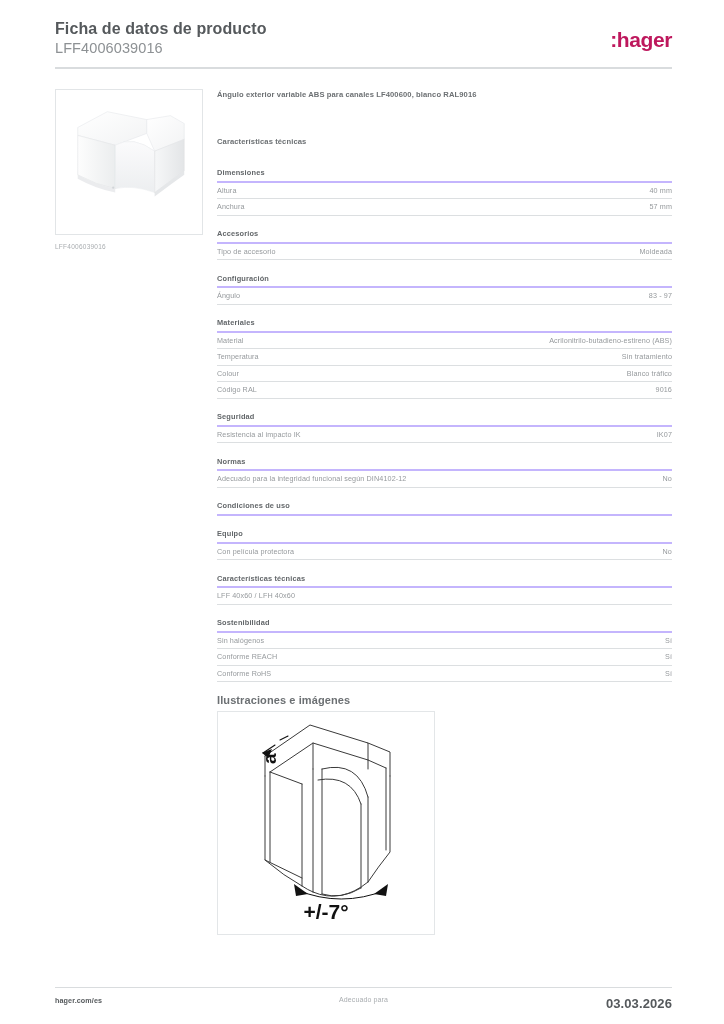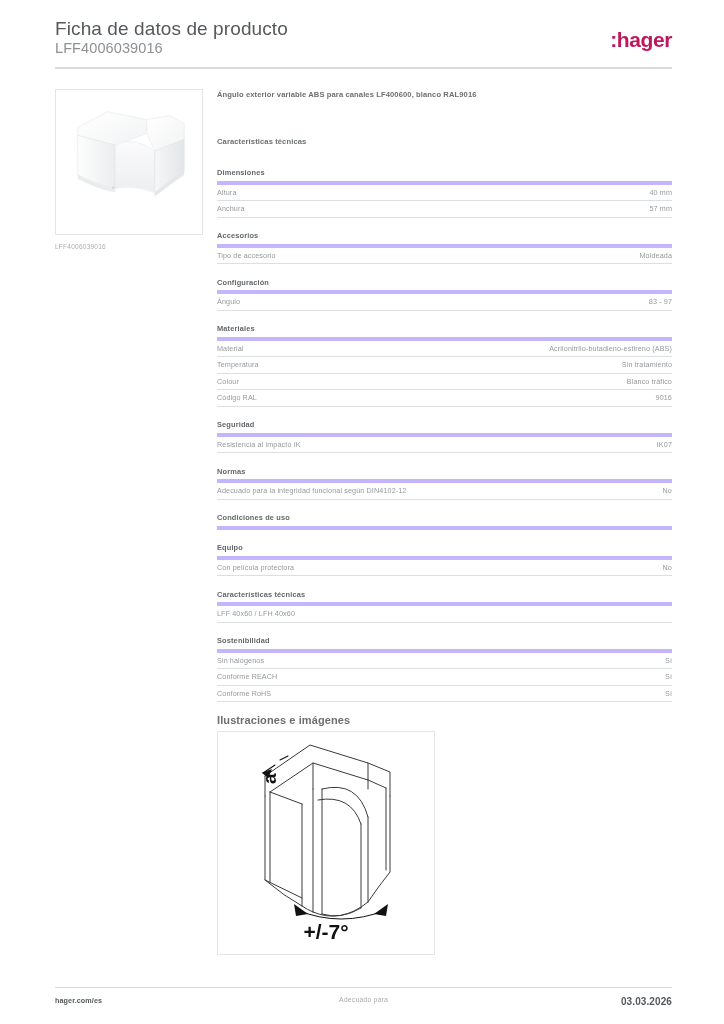--- a/index.html
+++ b/index.html
@@ -23,22 +23,22 @@
 
   
   .header {
     position: absolute;
     left: 55px;
     top: 20px;
     width: 617px;
     height: 48px;
   }
   .header-title {
-    font-size: 19px;
-    font-weight: normal;
+    font-size: 16px;
+    font-weight: bold;
     color: #55595c;
     letter-spacing: 0.1px;
     line-height: 18px;
   }
   .header-subtitle {
     font-size: 14.5px;
     font-weight: normal;
     color: #8d9194;
     letter-spacing: 0.1px;
     line-height: 19px;
@@ -118,21 +118,21 @@
   
   .spec-group { margin-bottom: 12.5px; }
 
   .spec-group-title {
     font-size: 7.4px;
     font-weight: bold;
     color: #63676a;
     letter-spacing: 0.15px;
     line-height: 11px;
     padding-bottom: 2.5px;
-    border-bottom: 4px solid #c4b5fd;
+    border-bottom: 2px solid #c4b5fd;
   }
 
   .spec-row {
     display: flex;
     justify-content: space-between;
     align-items: flex-start;
     border-bottom: 1px solid #dcdfe1;
     padding: 3px 0 2.5px 0;
     min-height: 13px;
   }
@@ -203,21 +203,21 @@
     left: 50%;
     top: 0;
     transform: translateX(-50%);
     font-size: 7px;
     color: #a9adb0;
     letter-spacing: 0.1px;
   }
   .footer-right {
     position: absolute;
     right: 0; top: 0;
-    font-size: 10px;
+    font-size: 13px;
     font-weight: bold;
     color: #55595c;
     letter-spacing: 0.1px;
     padding-left: 34px;
   }
 </style>
 </head>
 <body>
 
 <div class="page">

